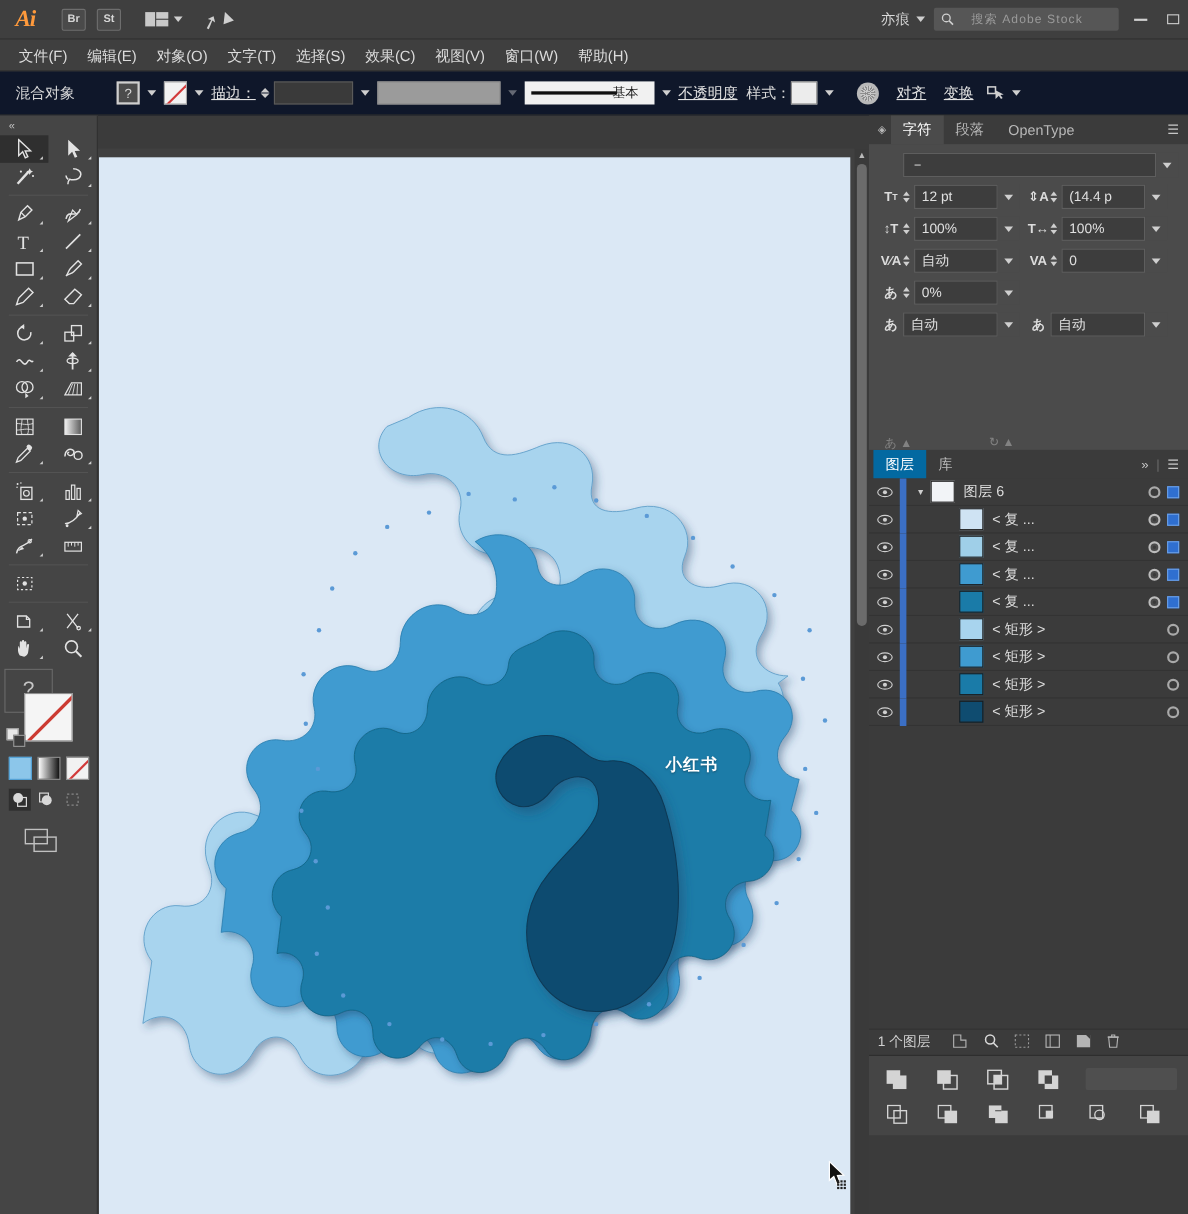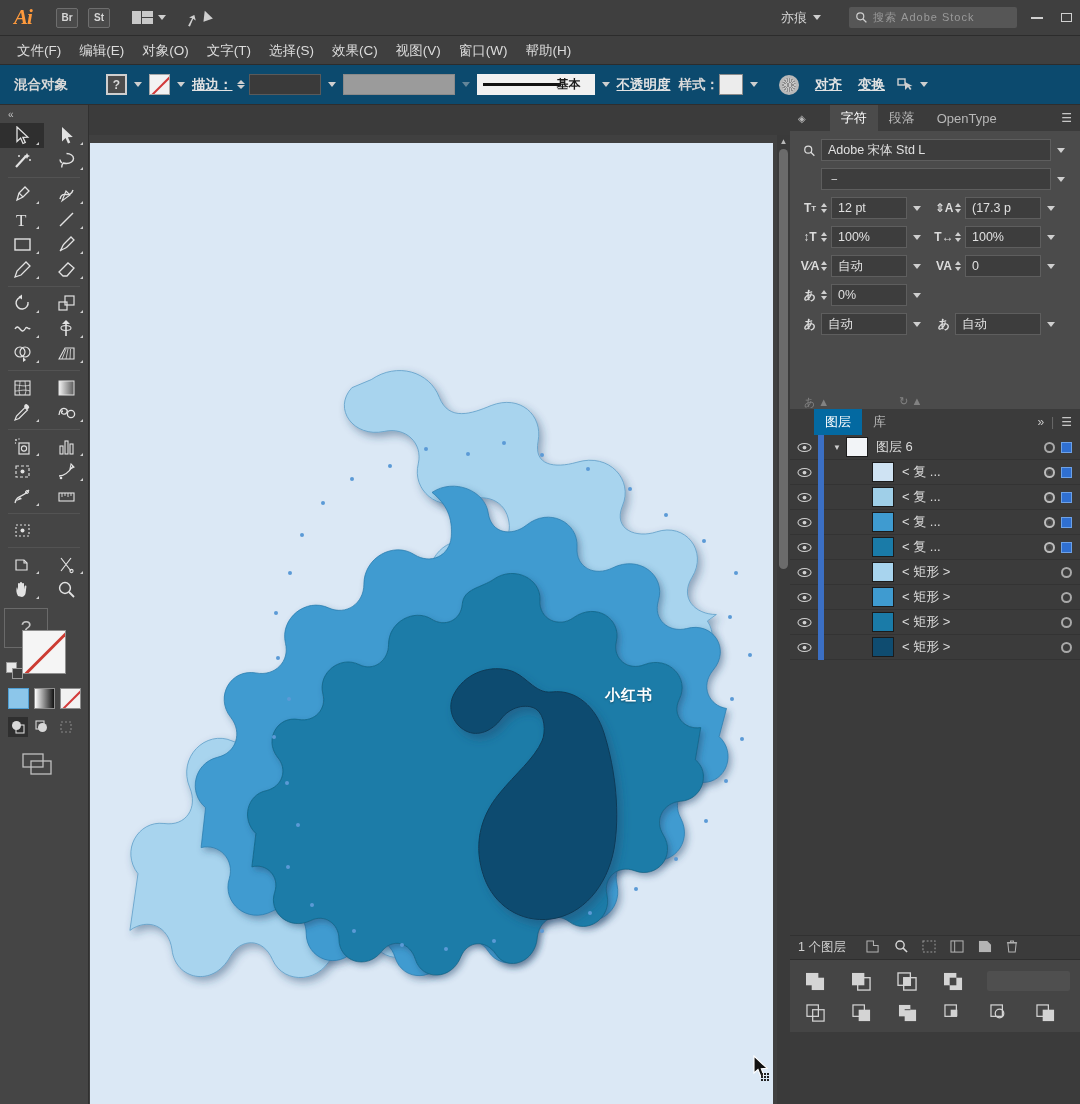--- a/index.html
+++ b/index.html
@@ -32,43 +32,42 @@
               grid-template-rows:6px 6px; gap:1px; }
   .arr-grid i { background:#c9c9c9; display:block; }
   .arr-grid i:nth-child(1){ grid-row:1/3; }
   .caret { width:0;height:0;border-left:4px solid transparent;border-right:4px solid transparent;
            border-top:5px solid #cfcfcf; display:inline-block; }
   .rocket { margin-left:18px; color:#cfcfcf; font-size:17px; transform:rotate(-20deg); }
   .tb-right { margin-left:auto; display:flex; align-items:center; height:36px; }
   .user-name { color:#d8d8d8; font-size:13px; margin-right:6px; }
   .stock-search {
     width:168px; height:21px; background:#565656; border-radius:2px;
-    display:flex; align-items:center; padding:0 6px; margin-left:28px; gap:5px;
+    display:flex; align-items:center; padding:0 6px; margin-left:8px; gap:15px;
   }
   .stock-search .ph { color:#9a9a9a; font-size:11px; letter-spacing:1px; }
   .wctl { display:flex; align-items:center; margin-left:14px; margin-right:8px; gap:18px; }
   .wctl span { color:#d0d0d0; font-size:12px; }
   .mini-box { width:11px;height:9px;border:1.5px solid #d0d0d0; }
   .mini-dash { width:12px;height:2px;background:#d0d0d0; }
 
   
   .menubar {
     position:absolute; left:0; top:36px; width:1080px; height:29px;
     background:#3f3f3f; display:flex; align-items:center; padding-left:8px;
     border-bottom:1px solid #2c2c2c;
     text-align:center;
   }
   .menubar .mi { padding:0 9px; color:#dcdcdc; font-size:13.5px; line-height:29px; cursor:default; }
 
   
   .ctrlbar {
     position:absolute; left:0; top:65px; width:1080px; height:40px;
-    background:#0c4a6e; display:flex; align-items:center; padding-left:14px;
+    background:#0f172a; display:flex; align-items:center; padding-left:14px;
     border-bottom:1px solid #2e2e2e;
-    font-weight:bold;
   }
   .cb-label { color:#d8d8d8; font-size:13.5px; }
   .swatch-q {
     width:21px;height:21px;border:2px solid #cfcfcf;background:#4c4c4c;
     display:flex;align-items:center;justify-content:center;color:#d8d8d8;font-size:12px;
   }
   .swatch-none {
     width:21px;height:21px;border:1px solid #a8a8a8;background:#f2f2f2;position:relative;overflow:hidden;
   }
   .swatch-none:after{ content:""; position:absolute; left:-3px; top:9px; width:30px;height:2px;
@@ -161,21 +160,21 @@
     position:absolute; left:515px; top:543px; color:#ffffff; font-size:15px; font-weight:bold;
     letter-spacing:1px; text-shadow:0 1px 2px rgba(0,0,0,.35);
   }
   .cursor { position:absolute; left:662px; top:912px; }
 
   
   .rightcol { position:absolute; left:790px; top:105px; width:290px; height:999px; background:#3b3b3b; }
 
   .panel-tabs { display:flex; align-items:center; height:26px; background:#3b3b3b; padding-left:4px; }
   .ptab { height:26px; display:flex; align-items:center; padding:0 11px; color:#b8b8b8; font-size:13px; }
-  .ptab.active { background:#4b4b4b; color:#ffffff;margin-left:20px; }
+  .ptab.active { background:#4b4b4b; color:#ffffff; }
   .ptab-icons { margin-left:auto; display:flex; align-items:center; gap:7px; padding-right:8px; color:#c6c6c6; font-size:12px; }
 
   .charpanel { background:#4b4b4b; padding:8px 9px 6px 9px; height:278px; position:relative; }
   .row { display:flex; align-items:center; margin-bottom:7px; }
   .inp {
     height:22px; background:#3d3d3d; border:1px solid #5e5e5e; color:#e0e0e0; font-size:12.5px;
     display:flex; align-items:center; padding-left:6px;
   }
   .inp.full { flex:1; }
   .ddbtn { width:20px;height:22px; background:#4b4b4b; display:flex;align-items:center;justify-content:center; }
@@ -822,32 +821,20 @@
       <span style="color:#b8b8b8;font-size:10px;padding:0 4px">◈</span>
       <div class="ptab active">字符</div>
       <div class="ptab">段落</div>
       <div class="ptab">OpenType</div>
       <div class="ptab-icons">
         <span>☰</span>
       </div>
     </div>
 
     <div class="charpanel">
-      <div class="row">
-        <span class="ticon">
-          <svg width="14" height="13" viewBox="0 0 16 14">
-              <circle cx="6" cy="6" r="4" fill="none" stroke="#dcdcdc" stroke-width="1.4"></circle>
-              <line x1="9" y1="9" x2="13" y2="13" stroke="#dcdcdc" stroke-width="1.4"></line>
-            </svg>
-        </span>
-        <div class="inp full">Adobe 宋体 Std L</div>
-        <div class="ddbtn">
-            <span class="caret"></span>
-          </div>
-      </div>
 
       <div class="row">
         <span class="ticon"></span>
         <div class="inp full">－</div>
         <div class="ddbtn">
             <span class="caret"></span>
           </div>
       </div>
 
       <div class="halfrow" style="margin-bottom:7px">
@@ -861,21 +848,21 @@
           <div class="ddbtn">
               <span class="caret"></span>
             </div>
         </div>
         <div class="fhalf">
           <span class="ticon">⇕A</span>
           <span class="mini-stepper">
               <i class="up"></i>
               <i class="dn"></i>
             </span>
-          <div class="inp" style="flex:1">(17.3 p</div>
+          <div class="inp" style="flex:1">(14.4 p</div>
           <div class="ddbtn">
               <span class="caret"></span>
             </div>
         </div>
       </div>
 
       <div class="halfrow" style="margin-bottom:7px">
         <div class="fhalf">
           <span class="ticon">↕T</span>
           <span class="mini-stepper">

